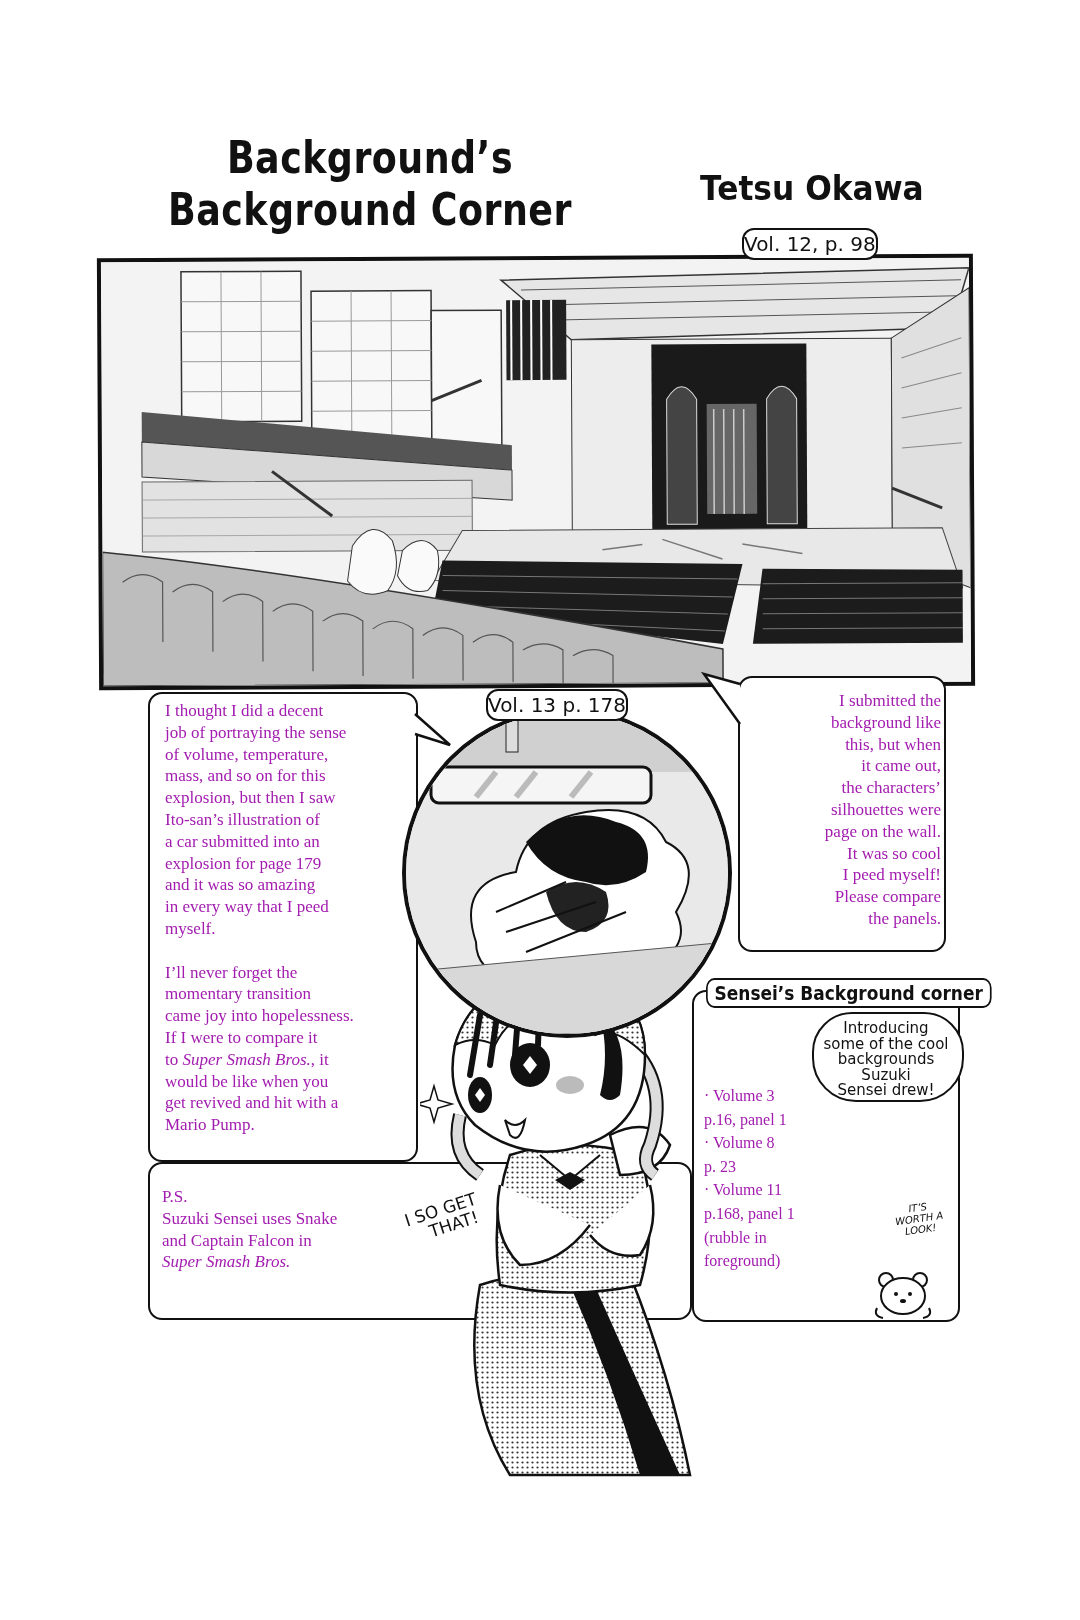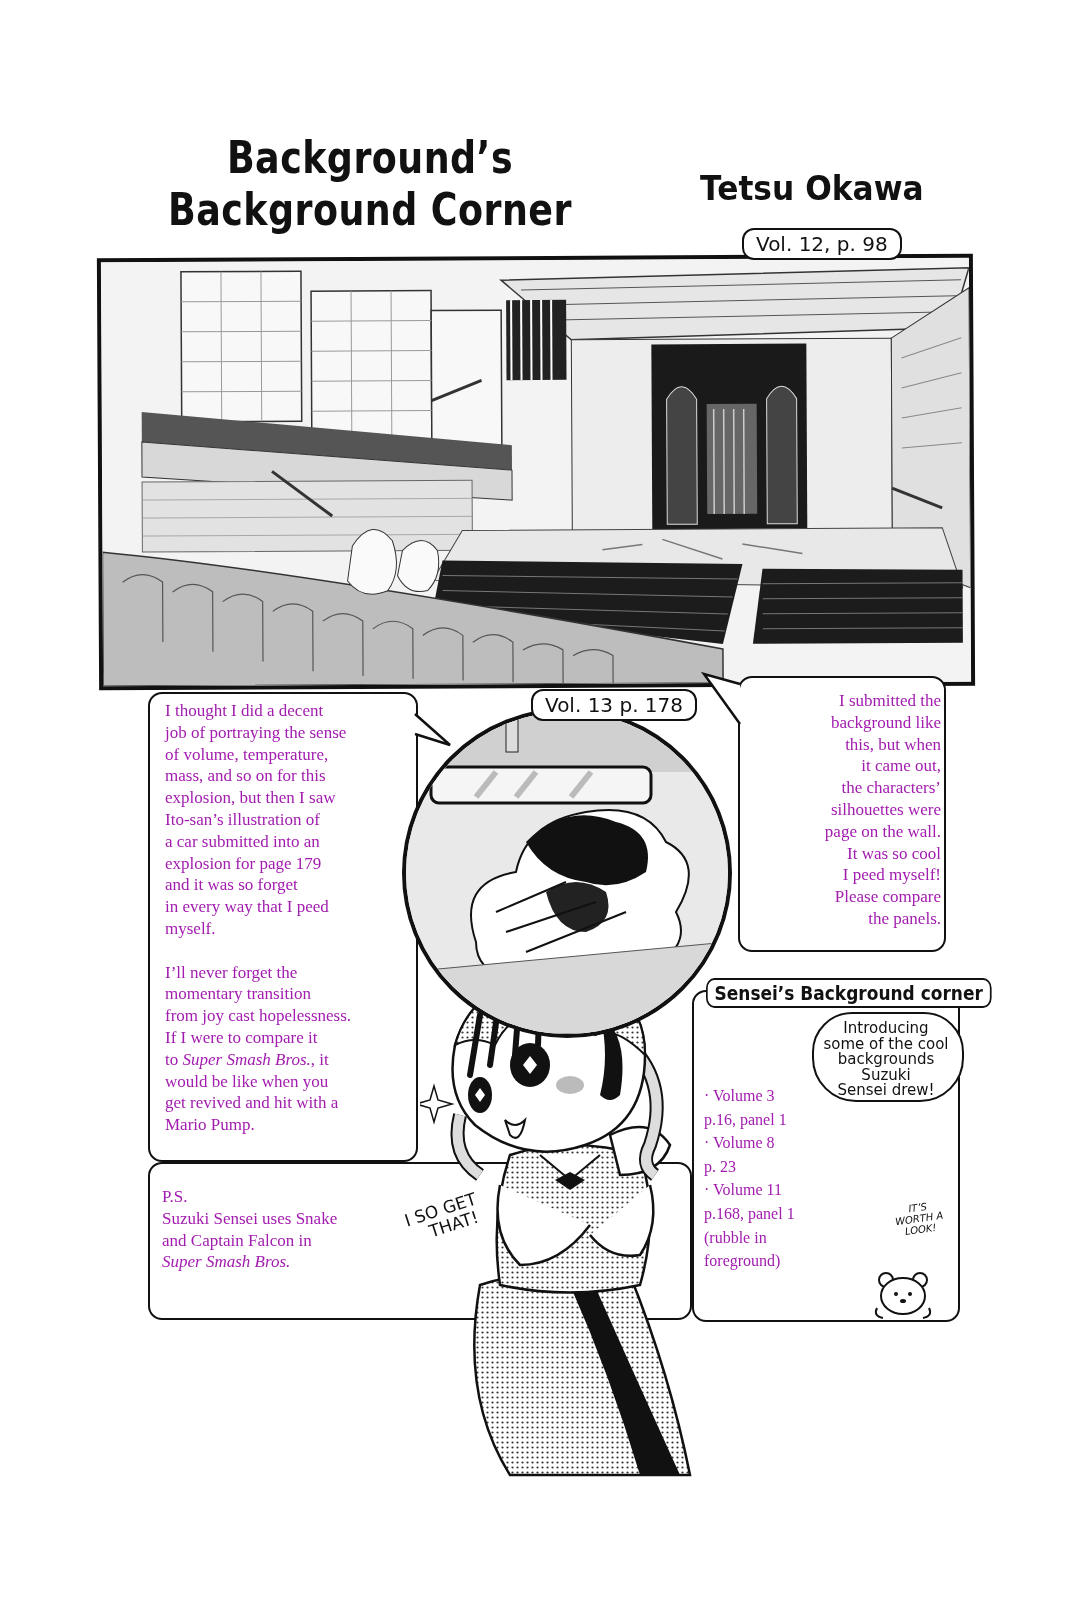--- a/index.html
+++ b/index.html
@@ -2,23 +2,23 @@
 <html><head>
   <meta charset="utf-8">
   <style>
     html, body { margin: 0; padding: 0; background: #ffffff; }
     body { width: 1080px; height: 1620px; position: relative; overflow: hidden; font-family: "DejaVu Sans", sans-serif; color: #111; }
 
     .title { position: absolute; left: 150px; top: 132px; width: 440px; text-align: center;
       font-family: "DejaVu Sans Condensed", "DejaVu Sans", sans-serif; font-weight: bold; font-size: 44px; line-height: 52px; letter-spacing: 0.5px; transform: scaleX(0.92); transform-origin: center; }
     .author { position: absolute; left: 700px; top: 168px; font-family: "DejaVu Sans", sans-serif; font-weight: bold; font-size: 34px; transform: scaleX(0.92); transform-origin: left; }
 
-    .tag { position: absolute; background: #fff; border: 2.5px solid #111; border-radius: 12px; font-size: 20px; padding: 2px 12px; z-index: 5; white-space: nowrap; }
+    .tag { position: absolute; background: #fff; border: 2.5px solid #111; border-radius: 12px; font-size: 20px; padding: 2px 0; z-index: 5; white-space: nowrap; }
     .tag-top { left: 742px; top: 228px; }
-    .tag-mid { left: 486px; top: 689px; margin-left: 45px; }
+    .tag-mid { left: 486px; top: 689px; }
 
     .panel-top { position: absolute; left: 98px; top: 256px; width: 868px; height: 424px; border: 4px solid #111; background: #f4f4f4; overflow: hidden; transform: rotate(-0.3deg); }
     .panel-top svg { width: 100%; height: 100%; display: block; }
 
     .circle { position: absolute; left: 402px; top: 708px; width: 322px; height: 322px; border-radius: 50%; border: 4px solid #111; background: #ececec; overflow: hidden; z-index: 3; }
     .circle svg { width: 100%; height: 100%; display: block; }
 
     .box { position: absolute; background: #fff; border: 2.5px solid #111; border-radius: 14px; }
     .box-left1 { left: 148px; top: 692px; width: 266px; height: 466px; }
     .box-left2 { left: 148px; top: 1162px; width: 540px; height: 154px; }
@@ -180,27 +180,27 @@
 </svg>
 <div class="txt t-left1">
   <p>I thought I did a decent</p>
   <p>job of portraying the sense</p>
   <p>of volume, temperature,</p>
   <p>mass, and so on for this</p>
   <p>explosion, but then I saw</p>
   <p>Ito-san’s illustration of</p>
   <p>a car submitted into an</p>
   <p>explosion for page 179</p>
-  <p>and it was so forget</p>
+  <p>and it was so amazing</p>
   <p>in every way that I peed</p>
   <p>myself.</p>
   <div class="gap"></div>
   <p>I’ll never forget the</p>
   <p>momentary transition</p>
-  <p>from joy cast hopelessness.</p>
+  <p>came joy into hopelessness.</p>
   <p>If I were to compare it</p>
   <p><span>to </span><em>Super Smash Bros.</em><span>, it</span></p>
   <p>would be like when you</p>
   <p>get revived and hit with a</p>
   <p>Mario Pump.</p>
 </div>
 
 <div class="box box-left2"></div>
 <div class="txt t-left2">
   <p>P.S.</p>

